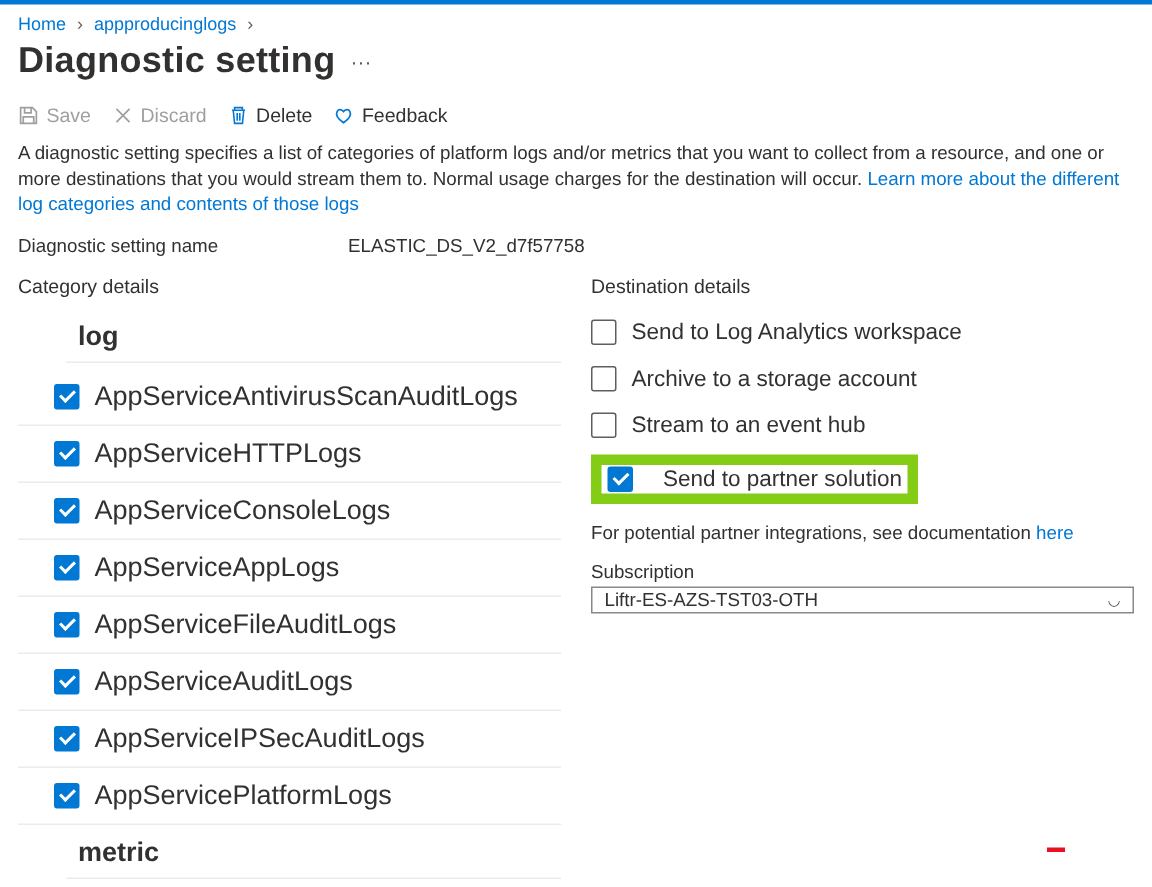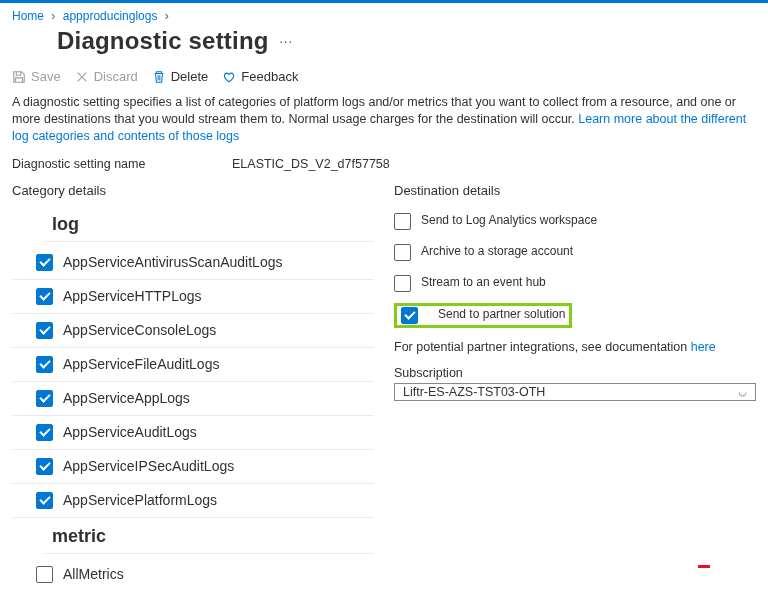--- a/index.html
+++ b/index.html
@@ -16,21 +16,20 @@
   .breadcrumb {
     padding: 6px 12px 2px;
     font-size: 12px;
     color: #605e5c;
   }
   .breadcrumb a { color: #0078d4; text-decoration: none; }
   .breadcrumb .sep { margin: 0 4px; color: #605e5c; }
   .title-row {
     display: flex; align-items: center;
     padding: 2px 12px 10px;
-    margin-left: 45px;
   }
   .title-row h1 { font-size: 24px; font-weight: 600; letter-spacing: .2px; }
   .title-row .dots { margin-left: 10px; color: #605e5c; font-size: 14px; cursor: pointer; }
   .toolbar {
     display: flex; align-items: center; gap: 14px;
     padding: 4px 12px 10px;
     font-size: 13px;
   }
   .toolbar .tbtn { display: inline-flex; align-items: flex-end; gap: 5px; cursor: pointer; }
   .toolbar .tbtn.disabled { color: #a19f9d; cursor: default; }
@@ -42,49 +41,49 @@
   .cols { display: flex; padding: 0 12px; gap: 20px; }
   .col { flex: 1; }
   .col h3 { font-size: 13px; font-weight: 400; color: #323130; margin-bottom: 8px; }
   .subhead {
     font-size: 18px; font-weight: 600; padding: 8px 0 6px 8px;
     border-bottom: 1px solid #edebe9; margin-bottom: 4px; margin-left: 32px;
   }
   .logrow {
     display: flex; align-items: center; gap: 10px;
     padding: 8px 0 8px 24px; border-bottom: 1px solid #edebe9;
-    font-size: 14px;
+    font-size: 18px;
   }
   .logrow.noborder { border-bottom: none; }
   .cbx {
     width: 17px; height: 17px; border: 1px solid #605e5c;
     border-radius: 2px; display: inline-flex; align-items: center; justify-content: center;
     flex-shrink: 0; cursor: pointer; background: #fff;
   }
   .cbx.checked { background: #0078d4; border-color: #0078d4; }
   .cbx.checked::after {
     content: ""; width: 4px; height: 8px;
     border: solid #fff; border-width: 0 2px 2px 0;
     transform: rotate(45deg); margin-top: -2px;
   }
   .destrow {
-    display: flex; align-items: flex-start; gap: 10px;
-    padding: 7px 0; font-size: 12px;
+    display: flex; align-items: flex-end; gap: 10px;
+    padding: 7px 0; font-size: 15px;
   }
   .partner-info { font-size: 12.5px; padding: 6px 0 10px; }
   .partner-info a { color: #0078d4; text-decoration: none; }
   .fieldlbl { font-size: 12.5px; padding: 2px 0 3px; }
   .select {
     width: 100%; height: 18px; border: 1px solid #8a8886;
     display: flex; align-items: center; justify-content: space-between;
     padding: 0 8px; font-size: 12.5px; background: #fff; cursor: pointer;
   }
   .select .chev { font-size: 10px; color: #605e5c; }
   .hl-red { border: 3px solid #e81123; padding: 2px 6px; margin: 4px -9px; }
-  .hl-red-partner { border: 3px solid #84cc16; padding: 1px 4px; display: inline-flex; }
+  .hl-red-partner { border: 7px solid #84cc16; padding: 1px 4px; display: inline-flex; }
   .red-dash { position: absolute; right: 58px; top: 565px; width: 12px; height: 3px; background: #e81123; }
   svg { display: block; }
 </style>
 </head>
 <body>
 
 <div class="topbar"></div>
 
 <div class="breadcrumb">
   <a href="#">Home</a>
@@ -155,25 +154,25 @@
     <div class="logrow">
         <span class="cbx checked"></span>
         <span>AppServiceHTTPLogs</span>
       </div>
     <div class="logrow">
         <span class="cbx checked"></span>
         <span>AppServiceConsoleLogs</span>
       </div>
     <div class="logrow">
         <span class="cbx checked"></span>
+        <span>AppServiceAppLogs</span>
+      </div>
+    <div class="logrow">
+        <span class="cbx checked"></span>
         <span>AppServiceFileAuditLogs</span>
-      </div>
-    <div class="logrow">
-        <span class="cbx checked"></span>
-        <span>AppServiceAppLogs</span>
       </div>
     <div class="logrow">
         <span class="cbx checked"></span>
         <span>AppServiceAuditLogs</span>
       </div>
     <div class="logrow">
         <span class="cbx checked"></span>
         <span>AppServiceIPSecAuditLogs</span>
       </div>
     <div class="logrow">

